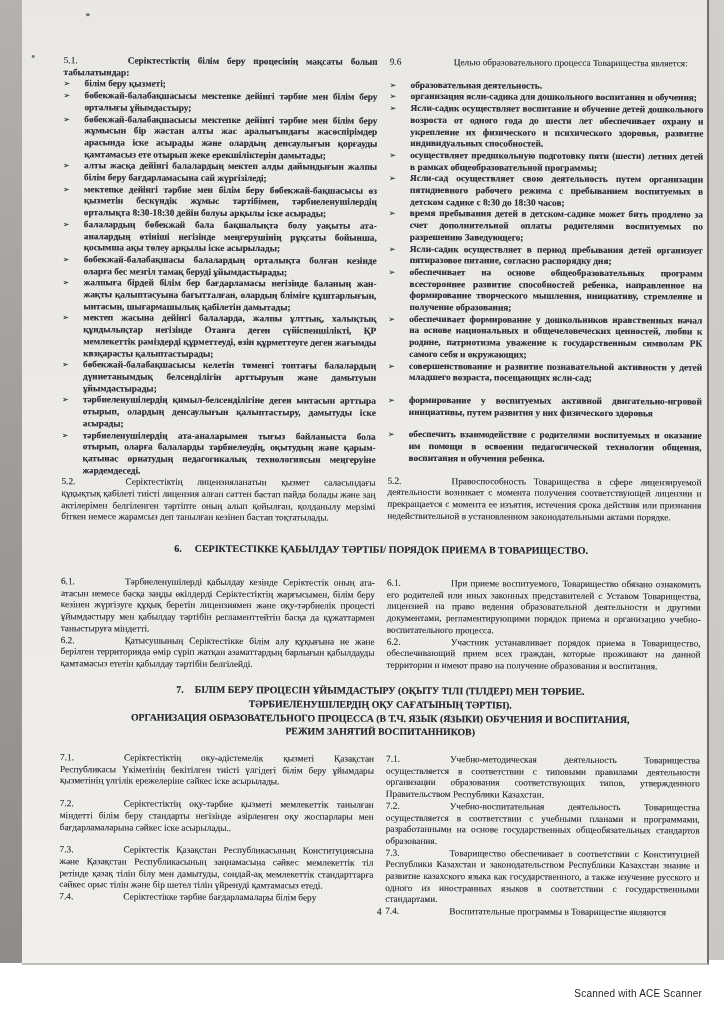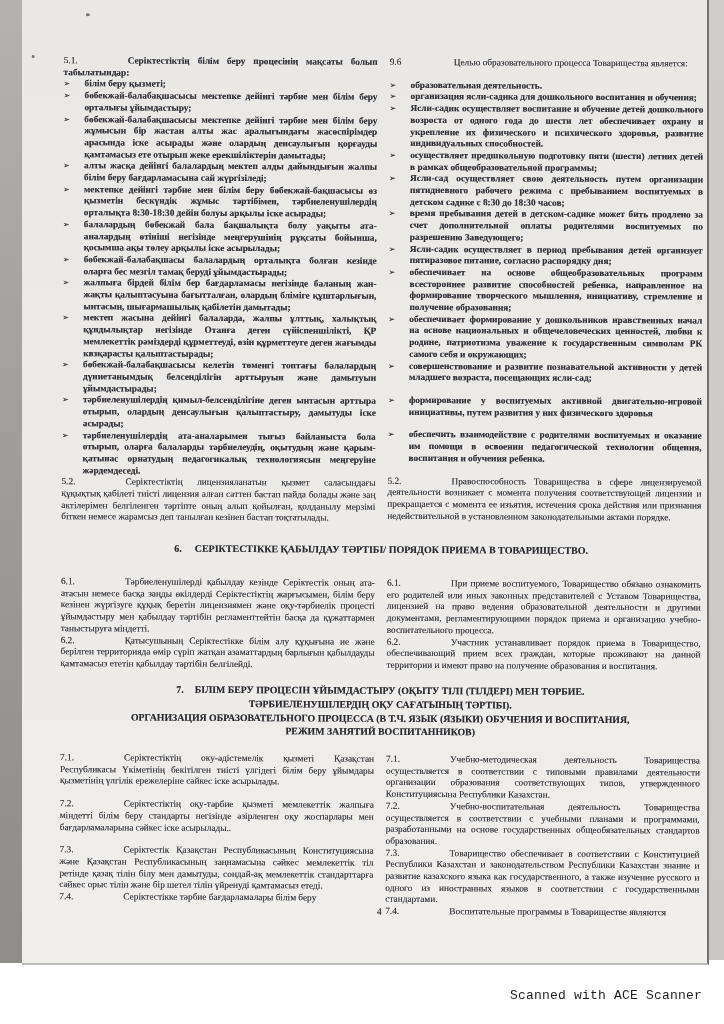--- a/index.html
+++ b/index.html
@@ -37,22 +37,22 @@
   
   .h6{position:absolute;top:542px;left:42px;width:640px;text-align:center;
       font-weight:700;font-size:10px;color:#2b2b33;}
   .h6 .hnum{margin-right:13px;}
   .h7{position:absolute;top:682px;left:42px;width:640px;text-align:center;
       font-weight:700;font-size:9.8px;line-height:13.8px;color:#2b2b33;}
   .h7 .hnum{margin-right:11px;}
   .pagenum{position:absolute;top:904px;left:42px;width:640px;text-align:center;
            font-size:10px;}
   .watermark{position:absolute;top:988px;right:22px;
-             font-family:Liberation Mono, monospace;
-             font-size:13px;color:#1f1f1f;letter-spacing:.2px;}
+             font-family:Liberation Sans, sans-serif;
+             font-size:10px;color:#1f1f1f;letter-spacing:.2px;}
 </style>
 </head>
 <body>
 
 <div class="scene">
   <div class="bed-left"></div>
   <div class="bed-right"></div>
 
   <div class="sheet">
     <div class="tilt">
@@ -196,26 +196,26 @@
       <div class="h7">
         <div><span class="hnum">7.</span><span>БІЛІМ БЕРУ ПРОЦЕСІН ҰЙЫМДАСТЫРУ (ОҚЫТУ ТІЛІ (ТІЛДЕРІ) МЕН ТӨРБИЕ.</span></div>
         <div>ТӘРБИЕЛЕНУШІЛЕРДІҢ ОҚУ САҒАТЫНЫҢ ТӘРТІБІ).</div>
         <div>ОРГАНИЗАЦИЯ ОБРАЗОВАТЕЛЬНОГО ПРОЦЕССА (В Т.Ч. ЯЗЫК (ЯЗЫКИ) ОБУЧЕНИЯ И ВОСПИТАНИЯ,</div>
         <div>РЕЖИМ ЗАНЯТИЙ ВОСПИТАННИКОВ)</div>
       </div>
 
       <div class="row cols7">
         <div class="col">
             <div class="para"><span class="pnum">7.1.</span><span class="ptext">Серіктестіктің оку-әдістемелік қызметі Қазақстан Республикасы Үкіметінің бекітілген тиісті үлгідегі білім беру ұйымдары қызметінің үлгілік ережелеріне сәйкес іске асырылады.</span></div>
-            <div class="para gap"><span class="pnum">7.2.</span><span class="ptext">Серіктестіктің оқу-тәрбие қызметі мемлекеттік жалпыға міндетті білім беру стандарты негізінде әзірленген оқу жоспарлары мен бағдарламаларына сәйкес іске асырылады..</span></div>
+            <div class="para gap"><span class="pnum">7.2.</span><span class="ptext">Серіктестіктің оқу-тәрбие қызметі мемлекеттік танылған міндетті білім беру стандарты негізінде әзірленген оқу жоспарлары мен бағдарламаларына сәйкес іске асырылады..</span></div>
             <div class="para gap"><span class="pnum">7.3.</span><span class="ptext">Серіктестік Қазақстан Республикасының Конституциясына және Қазақстан Республикасының заңнамасына сәйкес мемлекеттік тіл ретінде қазақ тілін білу мен дамытуды, сондай-ақ мемлекеттік стандарттарға сәйкес орыс тілін және бір шетел тілін үйренуді қамтамасыз етеді.</span></div>
             <div class="para"><span class="pnum">7.4.</span><span class="ptext">Серіктестікке тәрбие бағдарламалары білім беру</span></div>
           </div>
         <div class="col">
-            <div class="para"><span class="pnum">7.1.</span><span class="ptext">Учебно-методическая деятельность Товарищества осуществляется в соответствии с типовыми правилами деятельности организации образования соответствующих типов, утвержденного Конституциясына Республики Казахстан.</span></div>
+            <div class="para"><span class="pnum">7.1.</span><span class="ptext">Учебно-методическая деятельность Товарищества осуществляется в соответствии с типовыми правилами деятельности организации образования соответствующих типов, утвержденного Правительством Республики Казахстан.</span></div>
             <div class="para"><span class="pnum">7.2.</span><span class="ptext">Учебно-воспитательная деятельность Товарищества осуществляется в соответствии с учебными планами и программами, разработанными на основе государственных общеобязательных стандартов образования.</span></div>
             <div class="para"><span class="pnum">7.3.</span><span class="ptext">Товарищество обеспечивает в соответствии с Конституцией Республики Казахстан и законодательством Республики Казахстан знание и развитие казахского языка как государственного, а также изучение русского и одного из иностранных языков в соответствии с государственными стандартами.</span></div>
             <div class="para"><span class="pnum">7.4.</span><span class="ptext">Воспитательные программы в Товариществе являются</span></div>
           </div>
       </div>
 
       <div class="pagenum">4</div>
     </div>
   </div>
 

